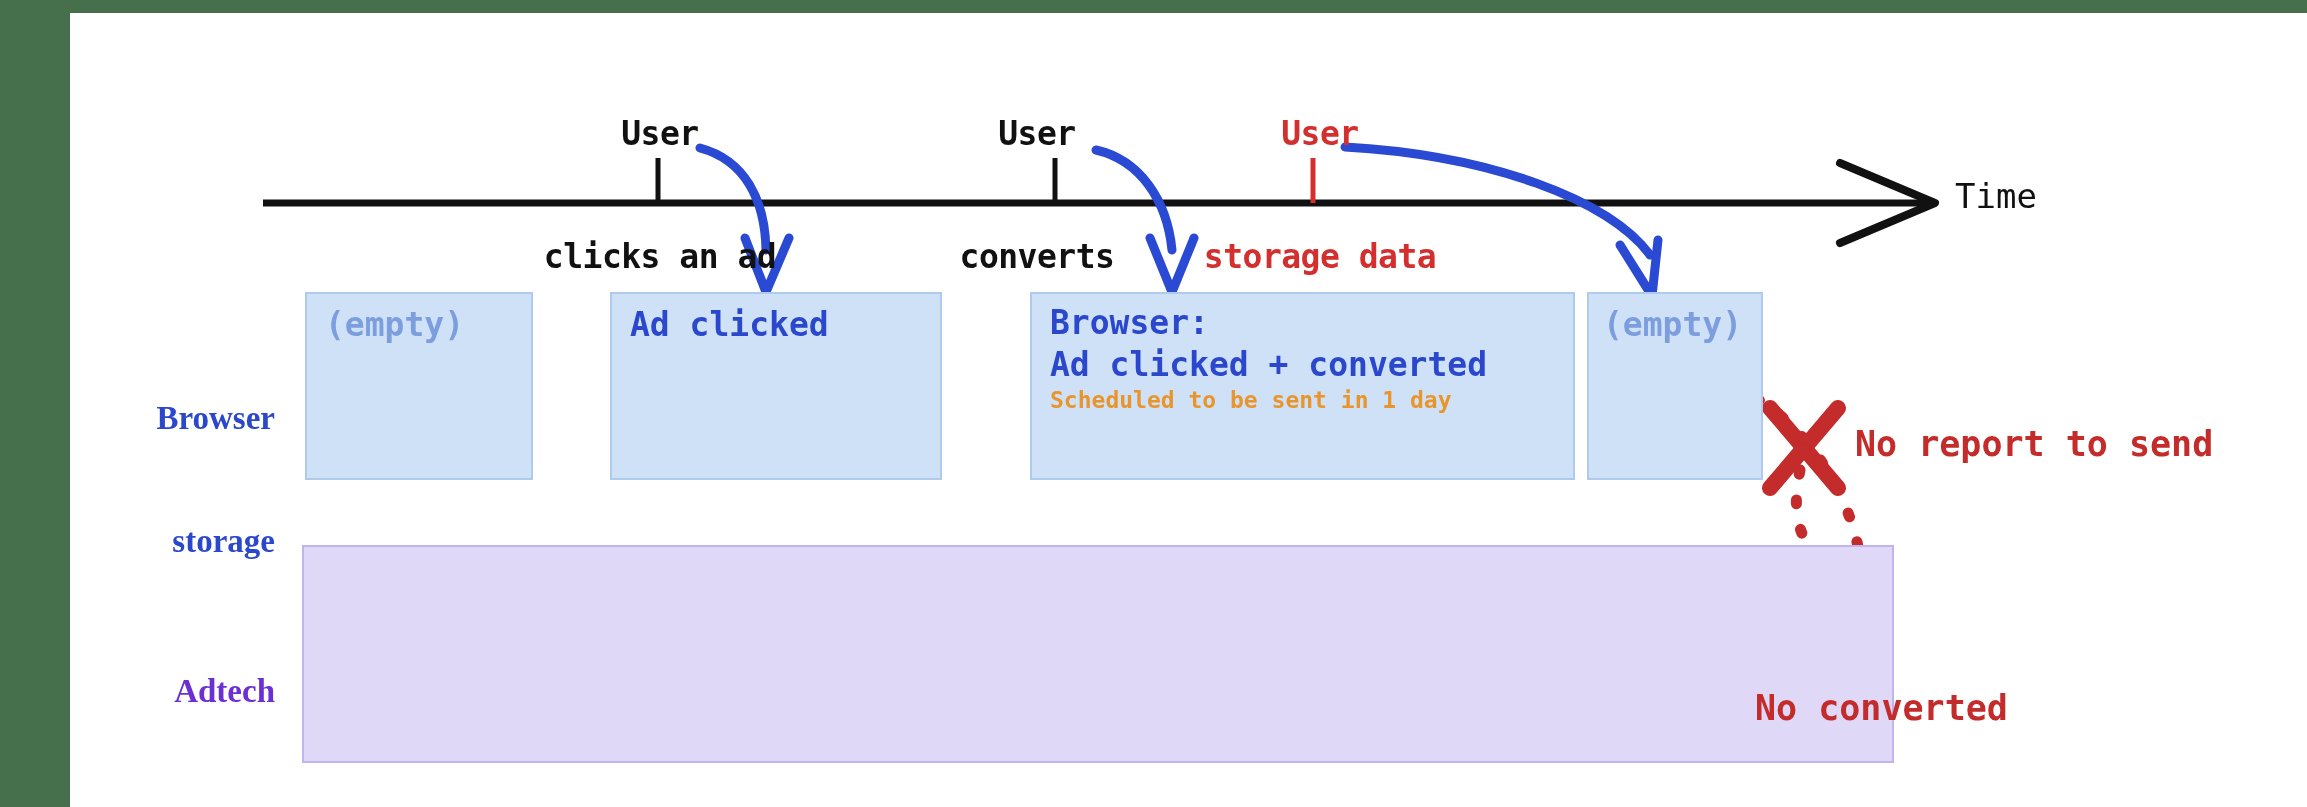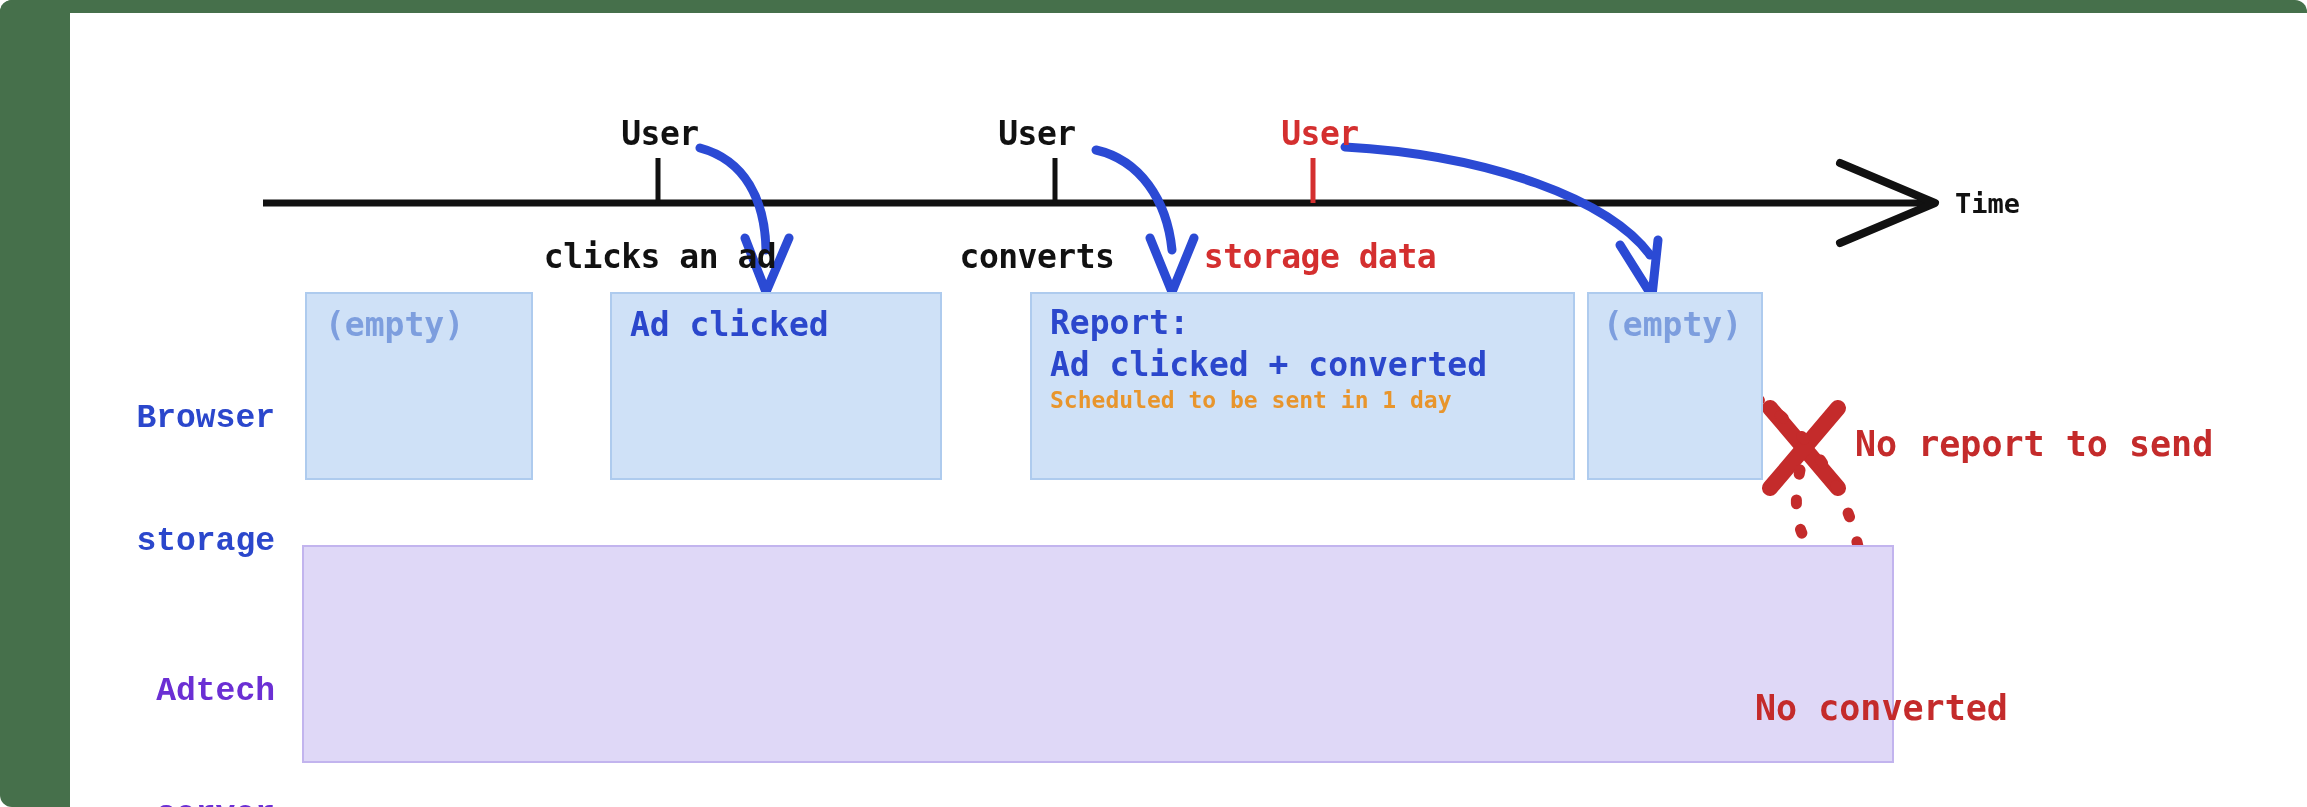--- a/index.html
+++ b/index.html
@@ -7,21 +7,20 @@
     padding: 0;
     background: #ffffff;
   }
   #root {
     position: relative;
     width: 2307px;
     height: 807px;
     background: #ffffff;
     overflow: hidden;
     font-family: "DejaVu Sans Mono", "Liberation Mono", monospace;
-    border-radius: 12px;
   }
   
   #green-left {
     position: absolute;
     left: 0; top: 0;
     width: 70px; height: 807px;
     background: #46704b;
   }
   #green-top {
     position: absolute;
@@ -46,32 +45,32 @@
     line-height: 1.25;
     white-space: pre;
     letter-spacing: -0.5px;
   }
   .event-black { color: #111111; }
   .event-red   { color: #d42f2f; }
 
   .time-label {
     position: absolute;
     left: 1955px;
-    top: 188px;
-    font-size: 27px;
-    font-weight: bold;
+    top: 176px;
+    font-size: 34px;
+    font-weight: normal;
     color: #111111;
     font-family: "DejaVu Sans Mono", "Liberation Mono", monospace;
   }
 
   
   .row-label {
     position: absolute;
     text-align: right;
-    font-family: Liberation Mono, monospace;
+    font-family: Liberation Serif, serif;
     font-size: 33px;
     font-weight: bold;
     line-height: 1.25;
     white-space: pre;
   }
   .label-browser { color: #2b47cc; }
   .label-adtech  { color: #6b2fd4; }
 
   
   .storage-box {
@@ -195,21 +194,21 @@
 
   <div class="storage-box" style="left:305px; top:292px; width:228px; height:188px;">
     <div class="box-text text-empty">(empty)</div>
   </div>
 
   <div class="storage-box" style="left:610px; top:292px; width:332px; height:188px;">
     <div class="box-text text-primary">Ad clicked</div>
   </div>
 
   <div class="storage-box" style="left:1030px; top:292px; width:545px; height:188px;">
-    <div class="box-text text-report">Report:</div>
+    <div class="box-text text-report">Browser:</div>
     <div class="box-text text-report" style="top:50px;text-align:right;">Ad clicked + converted</div>
     <div class="box-text text-note">Scheduled to be sent in 1 day</div>
   </div>
 
   <div class="storage-box" style="left:1587px; top:292px; width:176px; height:188px;">
     <div class="box-text text-empty" style="left:14px;">(empty)</div>
   </div>
 
   <div id="adtech-box"></div>
 

